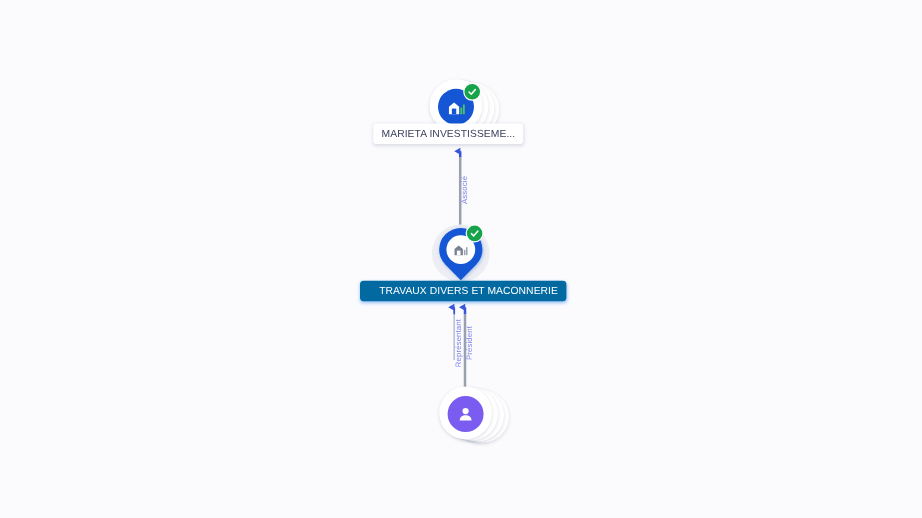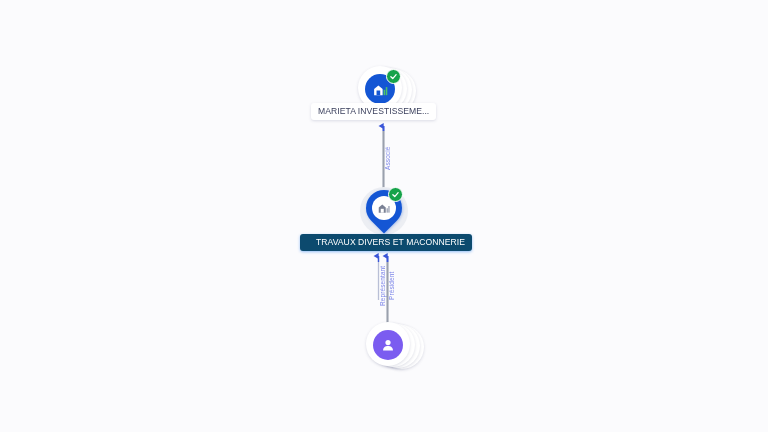--- a/index.html
+++ b/index.html
@@ -151,21 +151,21 @@
     color: #3a3f5c;
     background: #ffffff;
     border-radius: 3px;
     padding: 3px 7px 4px 7px;
     white-space: nowrap;
     box-shadow: 0 1px 3px rgba(60,64,110,0.17);
     letter-spacing: 0.05px;
     font-family: "Liberation Sans", sans-serif;
   }
   .node-label.selected {
-    background: #0c4a6e;
+    background: #0369a1;
     color: #ffffff;
     box-shadow: 0 1px 3px rgba(21,117,240,0.45);
     border-radius: 3px;
     padding-left: 16px;
   }
 </style>
 </head>
 <body style="background: rgb(251, 251, 253);">
 
 <div id="graph-canvas">

